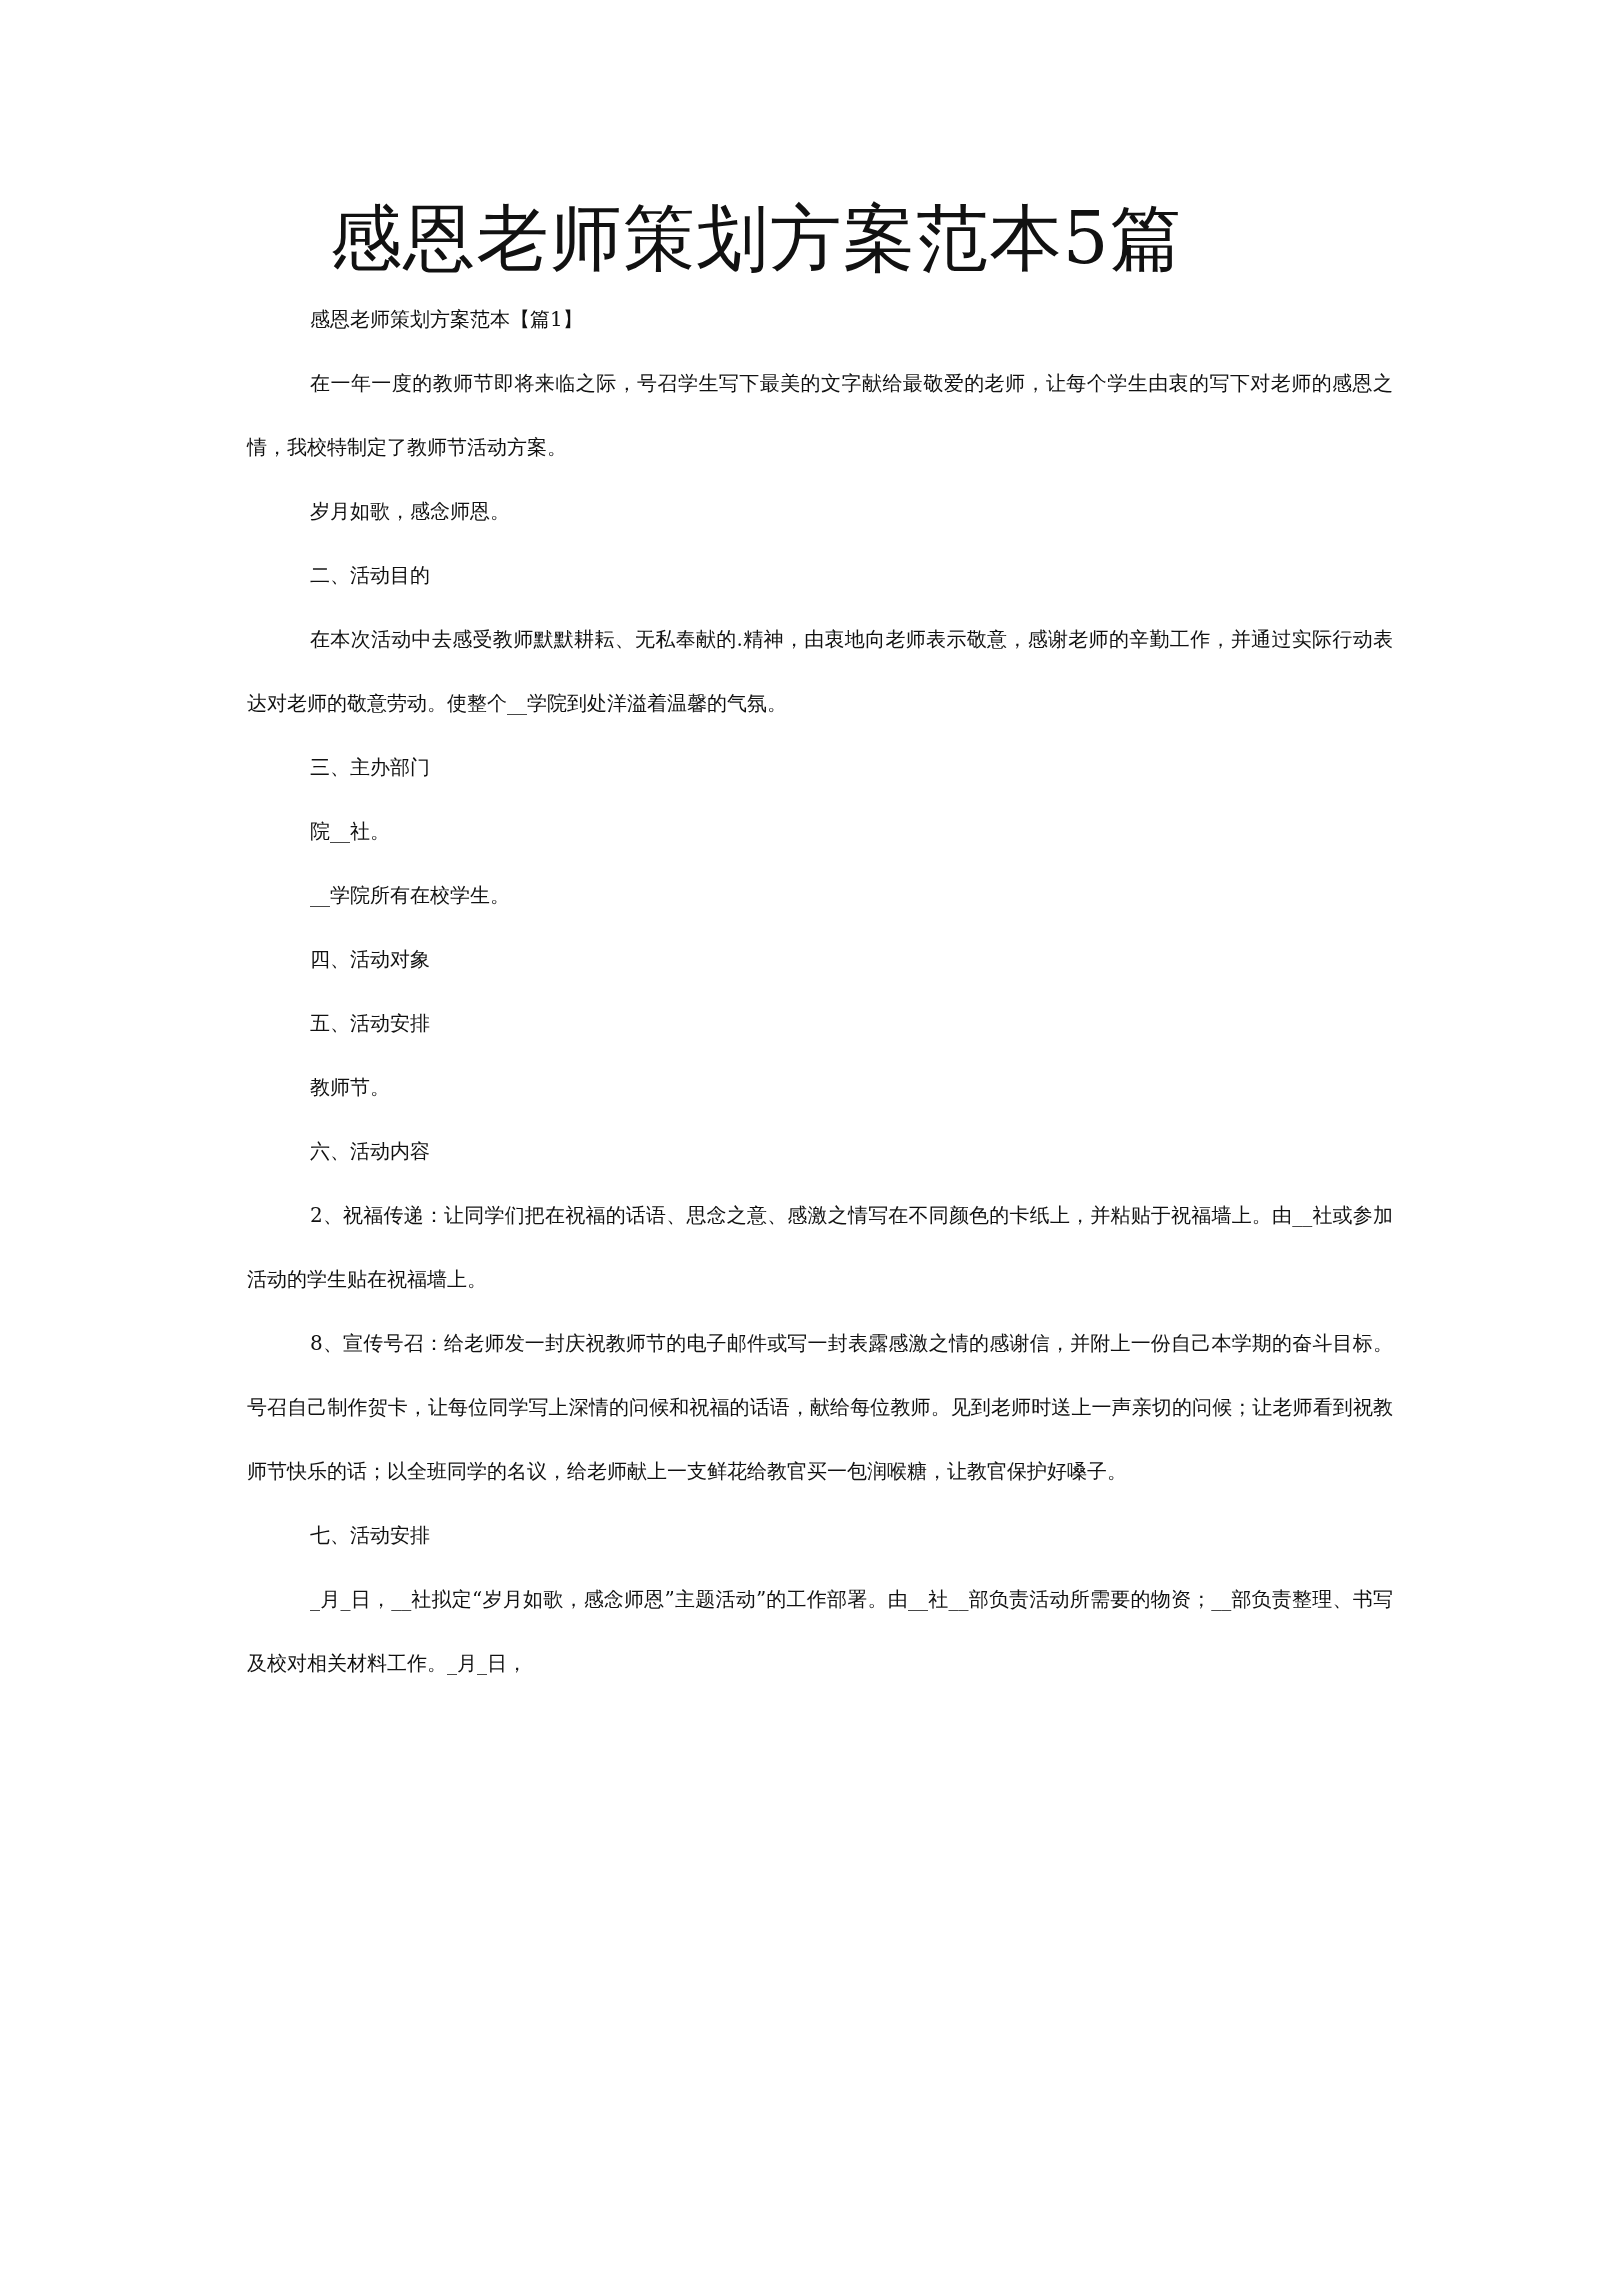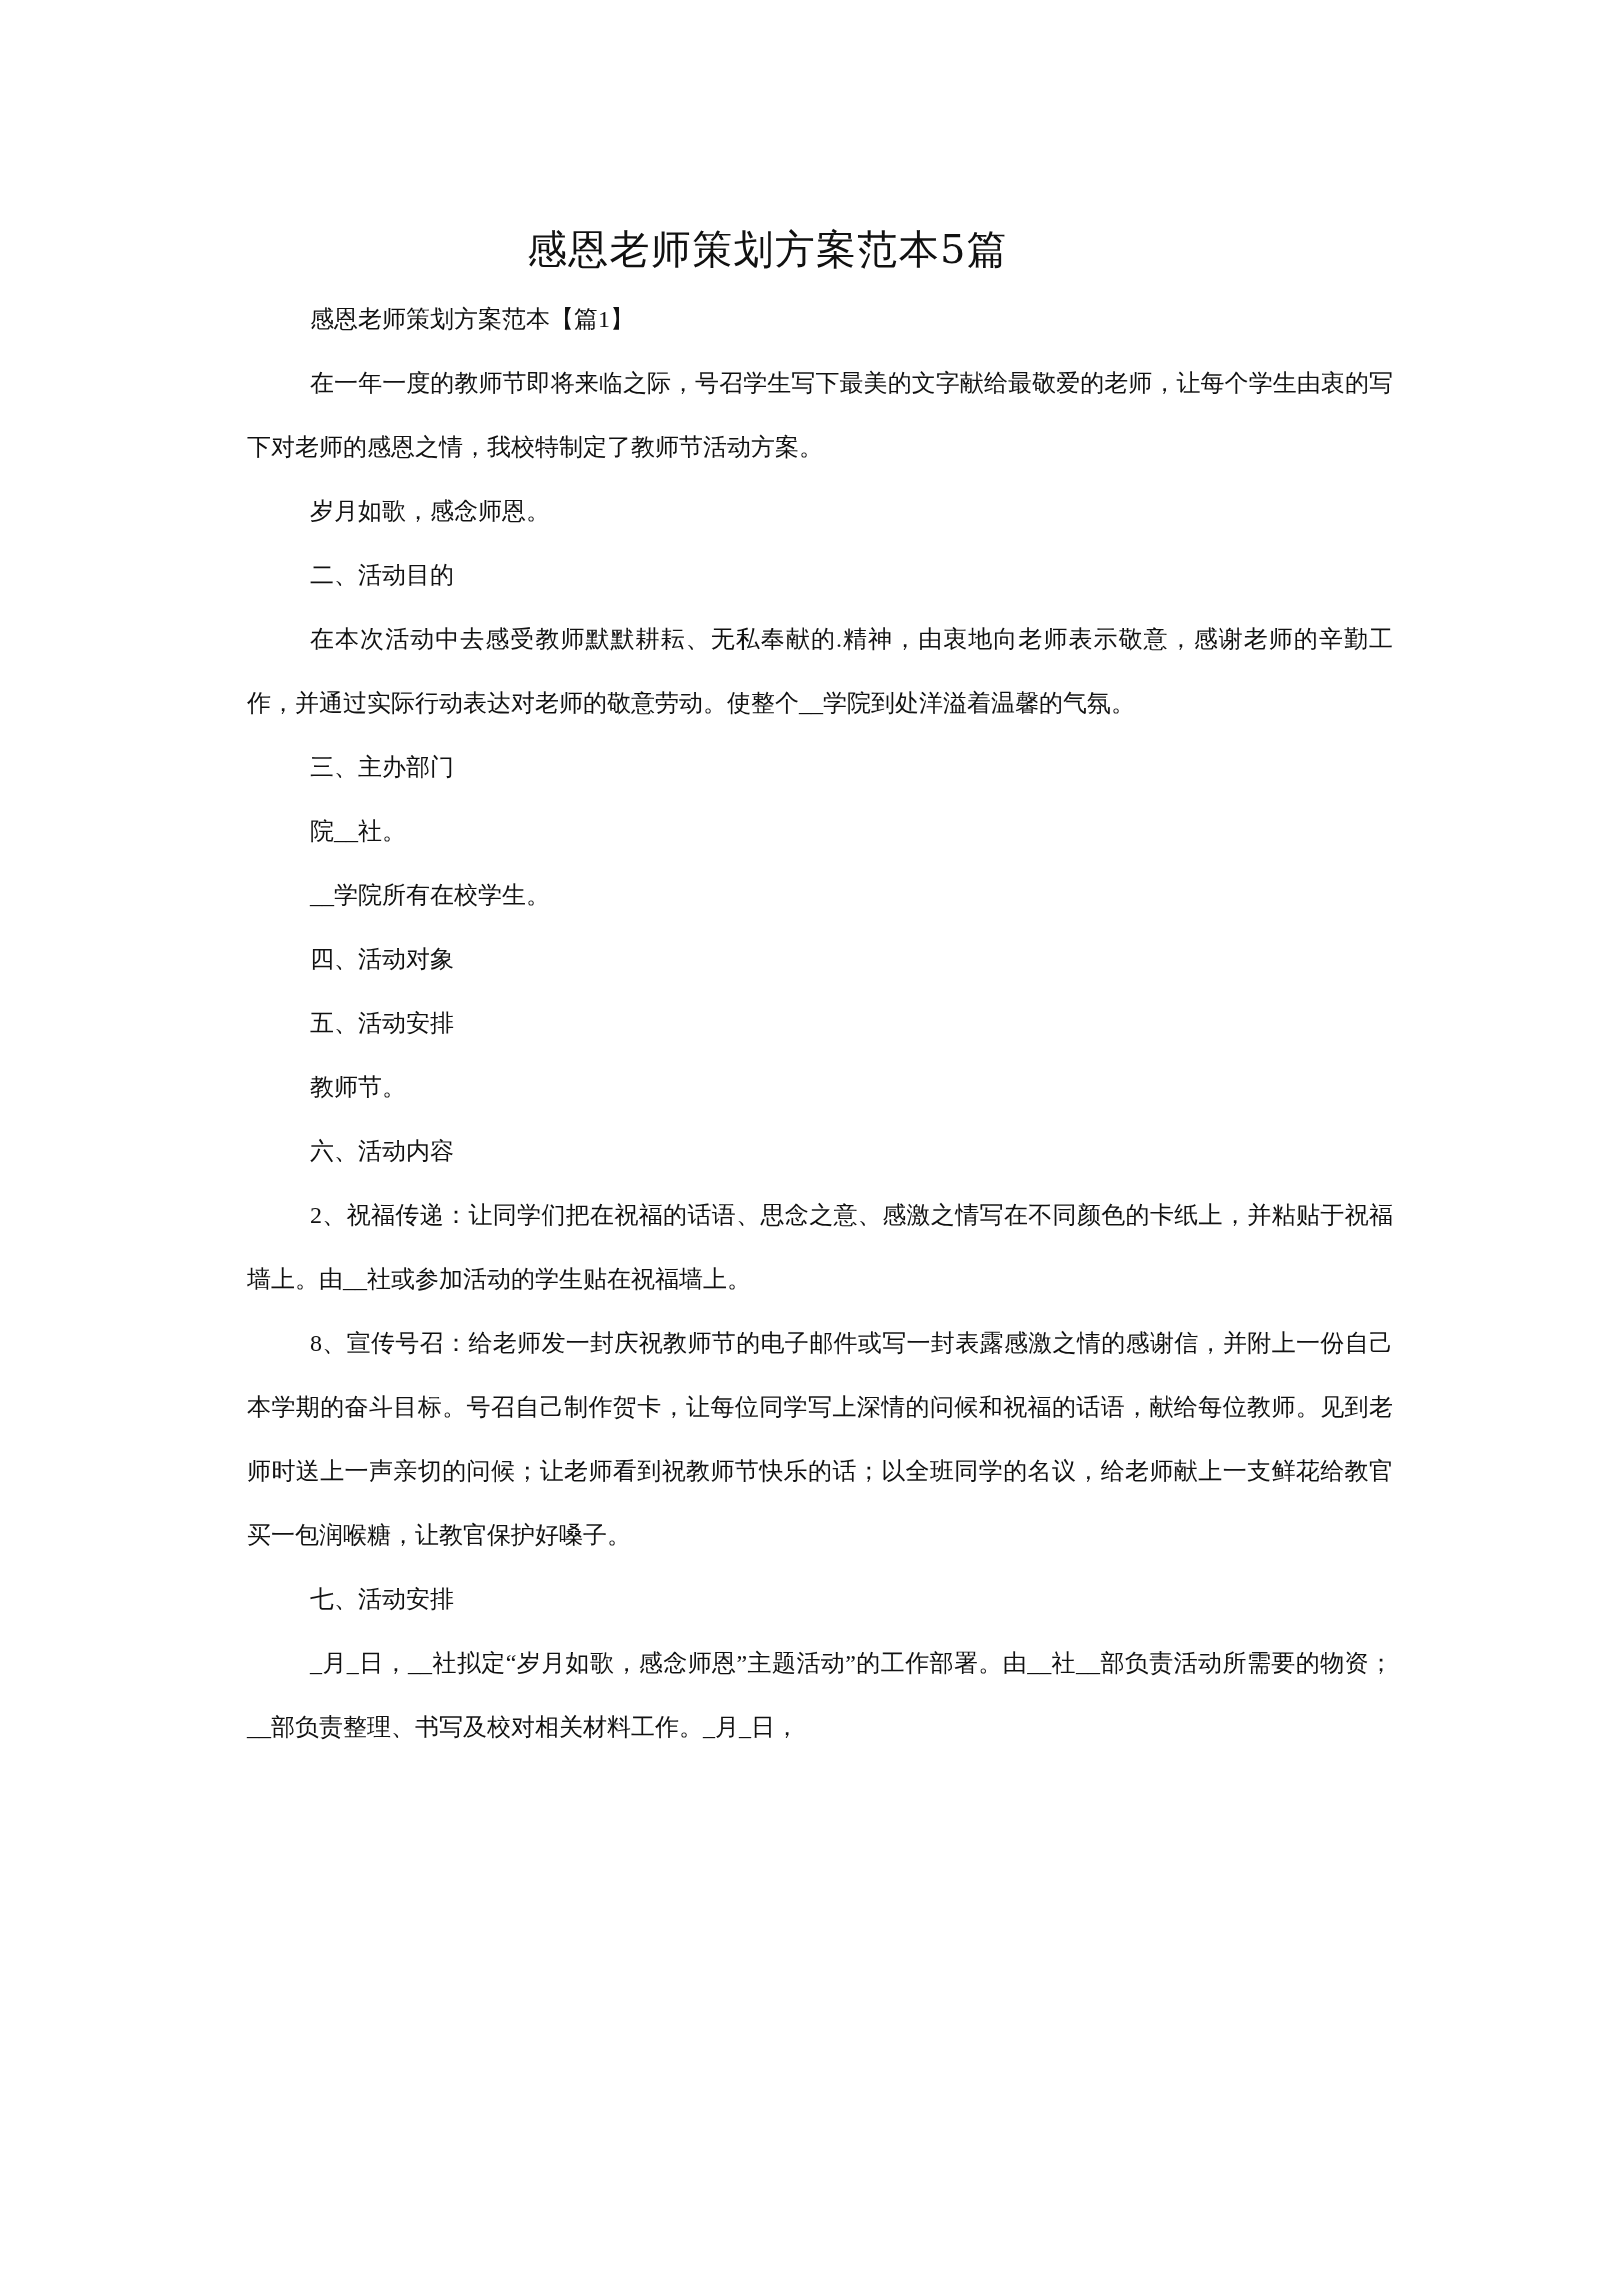--- a/index.html
+++ b/index.html
@@ -22,36 +22,35 @@
       width: 1623px;
       height: 2295px;
       background: #ffffff;
     }
     .title {
       position: absolute;
       left: 0;
       width: 1513px;
       top: 196px;
       text-align: center;
-      font-size: 40px;
+      font-size: 72px;
       line-height: 85px;
       font-weight: normal;
       letter-spacing: 1.3px;
-      margin: 11px;
+      margin: 0;
     }
     .body-text {
       position: absolute;
       left: 247px;
       width: 1146px;
       top: 287px;
-      font-size: 24px;
+      font-size: 20px;
       line-height: 64px;
       text-align: justify;
       text-justify: inter-character;
-      font-family: Liberation Serif, serif;
     }
     .para {
       margin: 0;
       text-indent: 63px;
     }
   </style>
 </head>
 <body>
 
 <div class="page">

